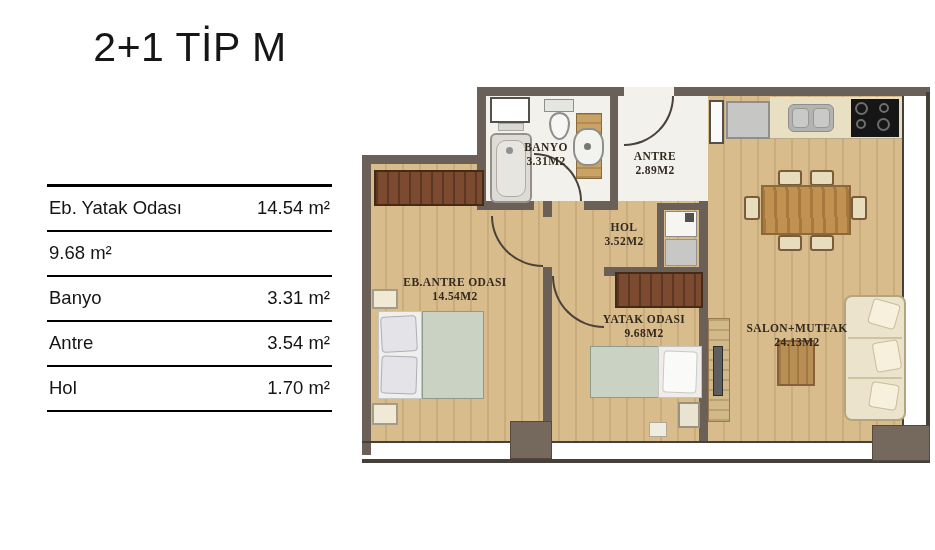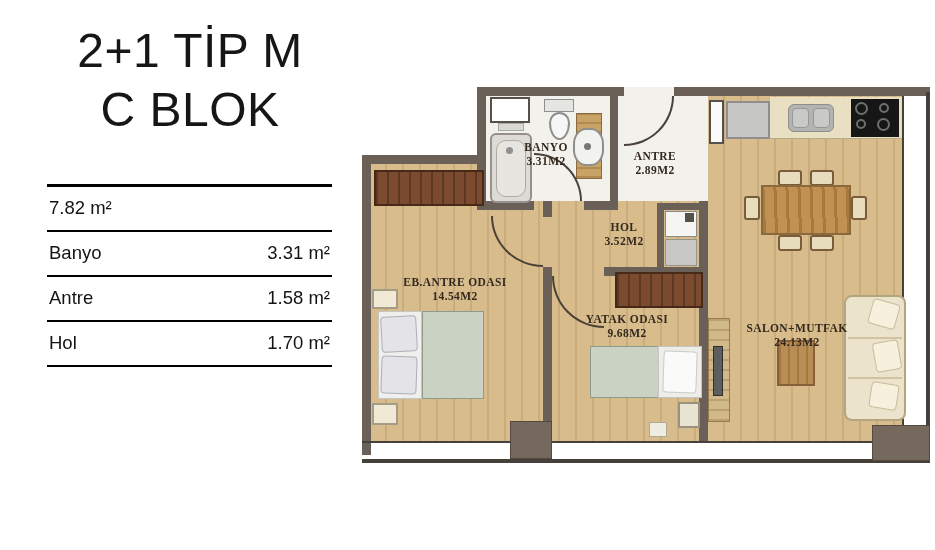--- a/index.html
+++ b/index.html
@@ -1,21 +1,21 @@
 <!DOCTYPE html>
 <html style="--wall: #6a6057; --floor: #d8bc8c; --bath_floor: #f3f1ec; --wardrobe: #7b4a2f; --bedding: #c9d2c3; --sofa: #ece3cc; --wood: #c09150; --counter: #e9dfc2; --appliance: #c6c6c4; --stove: #161616; --label_text: #33291f;"><head>
 <meta charset="utf-8">
 <style>
   html,body{margin:0;padding:0;}
   body{width:935px;height:550px;background:#fff;position:relative;overflow:hidden;
        font-family:"Liberation Sans",sans-serif;color:#141414;}
 
   
   .panel-title{position:absolute;left:40px;top:22px;width:300px;text-align:center;
-               font-size:48px;line-height:1.22;color:#161616;letter-spacing:.5px;}
+               font-size:41px;line-height:1.22;color:#161616;letter-spacing:.5px;}
   .summary{position:absolute;left:47px;top:172px;width:285px;}
   .summary-header{font-size:18.5px;font-weight:bold;letter-spacing:.2px;}
   .area-table{margin-top:12px;border-top:3px solid #000;}
   .area-row{display:flex;justify-content:space-between;align-items:center;
             border-bottom:2px solid #000;padding:10px 2px 11px 2px;font-size:18.5px;}
   .area-row .val{text-align:right;}
 
   
   #plan{position:absolute;left:362px;top:85px;width:570px;height:398px;}
   #plan div{position:absolute;box-sizing:border-box;}
@@ -33,35 +33,38 @@
   .pillow{background:#f6f0dd;border:1px solid #c9bd99;border-radius:4px;}
   .room-label{font-family:"Liberation Serif",serif;font-weight:bold;color:var(--label_text);
               font-size:11.5px;line-height:1.25;text-align:center;letter-spacing:.4px;}
   .room-label span{display:block;}
 </style>
 </head>
 <body>
 
 <div class="panel-title">
   <div>2+1 TİP M</div>
-  <div>C BLOK</div>
 </div>
 
 <div class="summary">
   <div class="area-table">
     <div class="area-row">
-      <span class="val">7.82 m²</span>
+      <span>Eb. Yatak Odası</span>
+      <span class="val">14.54 m²</span>
+    </div>
+    <div class="area-row">
+      <span class="val">9.68 m²</span>
     </div>
     <div class="area-row">
       <span>Banyo</span>
       <span class="val">3.31 m²</span>
     </div>
     <div class="area-row">
       <span>Antre</span>
-      <span class="val">1.58 m²</span>
+      <span class="val">3.54 m²</span>
     </div>
     <div class="area-row">
       <span>Hol</span>
       <span class="val">1.70 m²</span>
     </div>
   </div>
 </div>
 
 <div id="plan">
 
@@ -169,21 +172,21 @@
     <span>2.89M2</span>
   </div>
   <div class="room-label" style="left:210px;top:135px;width:104px;">
     <span>HOL</span>
     <span>3.52M2</span>
   </div>
   <div class="room-label" style="left:33px;top:190px;width:120px;">
     <span>EB.ANTRE ODASI</span>
     <span>14.54M2</span>
   </div>
-  <div class="room-label" style="left:205px;top:227px;width:120px;">
+  <div class="room-label" style="left:222px;top:227px;width:120px;">
     <span>YATAK ODASI</span>
     <span>9.68M2</span>
   </div>
   <div class="room-label" style="left:375px;top:236px;width:120px;">
     <span>SALON+MUTFAK</span>
     <span>24.13M2</span>
   </div>
 
 </div>
 

